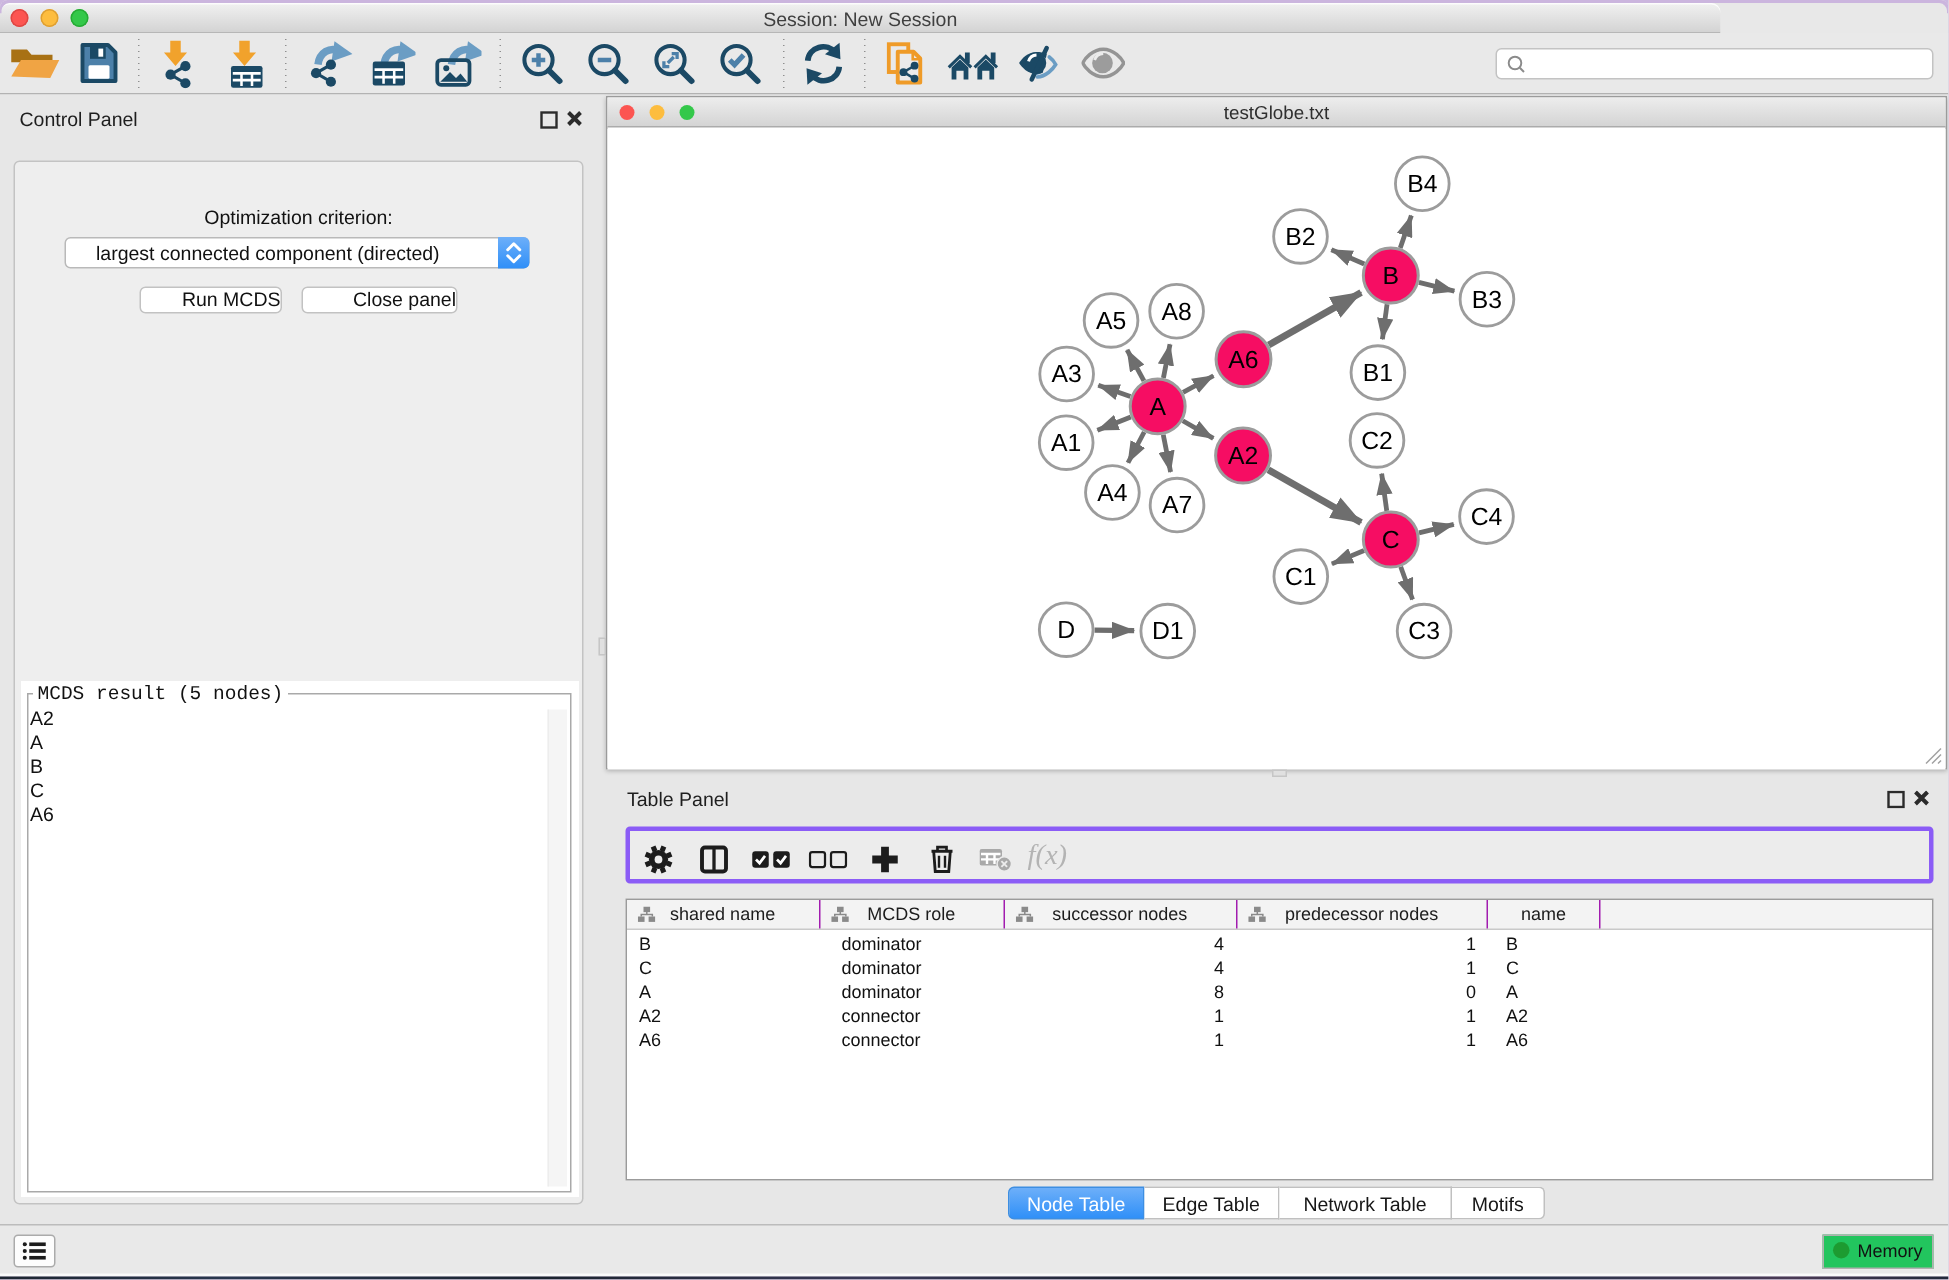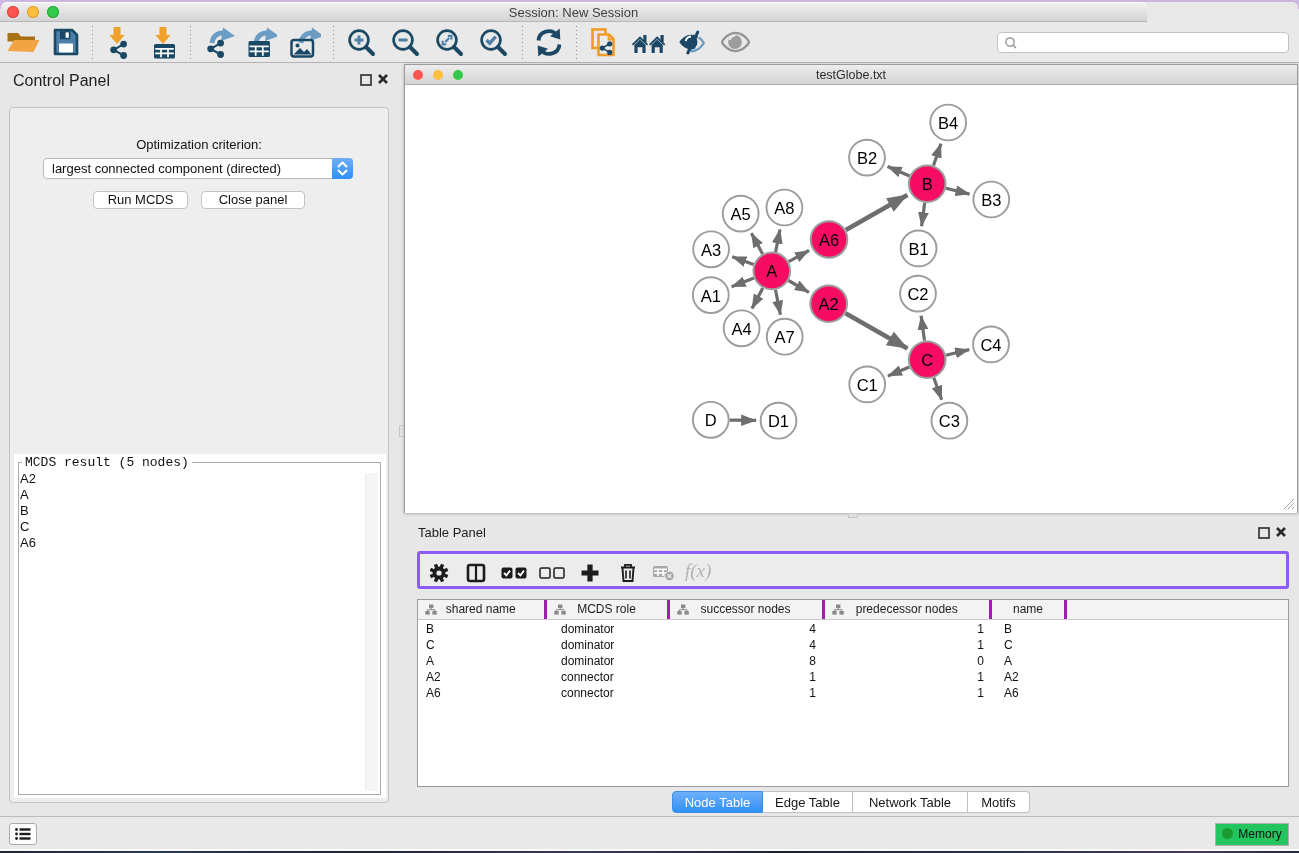--- a/index.html
+++ b/index.html
@@ -10,51 +10,51 @@
 #titlebar { position:absolute; left:0; top:2px; width:1147px; height:20px; background:linear-gradient(#f1f1f1,#d4d4d4); border-bottom:1px solid #b7b7b7; border-radius:6px 6px 0 0; box-shadow:inset 0 1px 0 #fcfcfc; }
 #titlebar .tl { position:absolute; top:4px; width:12px; height:12px; border-radius:50%; }
 #title { position:absolute; top:3px; left:0; width:100%; text-align:center; font-size:13px; color:#3f3f3f; }
 #toolbar { position:absolute; left:0; top:22px; width:1299px; height:41px; background:#e9e9e9; border-bottom:1px solid #b3b3b3; }
 .tsep { position:absolute; top:4px; height:33px; width:1px; background-image:repeating-linear-gradient(#8f8f8f 0 1px, transparent 1px 4px); }
 .ticon { position:absolute; top:5px; }
 #search { position:absolute; left:997px; top:10px; width:292px; height:21px; background:#fff; border:1px solid #c3c3c3; border-radius:4px; }
 #main { position:absolute; left:0; top:63px; width:1299px; height:754px; background:#e7e7e7; }
 
 
-#cp-title { position:absolute; left:13px; top:9px; font-size:16px; color:#1e1e1e; }
+#cp-title { position:absolute; left:13px; top:9px; font-size:13px; color:#1e1e1e; }
 #cp-panel { position:absolute; left:9px; top:44px; width:380px; height:696px; background:#eeeeee; border:1px solid #c3c3c3; border-radius:4px; }
 .tabs { position:absolute; display:flex; height:22px; }
 .tab { height:22px; line-height:21px; font-size:13px; color:#161616; background:#fff; border:1px solid #c0c0c0; border-left:none; text-align:center; }
 .tab.first { border-left:1px solid #c0c0c0; border-radius:4px 0 0 4px; }
 .tab.last { border-radius:0 4px 4px 0; }
 .tab.sel { background:linear-gradient(#6daff9,#3090f8); color:#fff; border-color:#3d8ee2; }
 #cp-tabs { left:78px; top:31px; }
 #opt-label { position:absolute; left:0; top:74px; width:398px; text-align:center; font-size:13px; color:#111; }
-#opt-select { position:absolute; left:43px; top:95px; width:310px; height:21px; background:#fff; border:1px solid #b9b9b9; border-radius:4px; font-size:13px; color:#111; line-height:19px; padding-left:8px; }
+#opt-select { position:absolute; left:43px; top:95px; width:310px; height:21px; background:#fff; border:1px solid #b9b9b9; border-radius:4px; font-size:13px; color:#111; line-height:19px; padding-left:20px; }
 #opt-select .spin { position:absolute; right:-1px; top:-1px; width:21px; height:21px; border-radius:0 4px 4px 0; background:linear-gradient(#6daff9,#2f8ff8); }
-.btn { position:absolute; height:18px; background:#fff; border:1px solid #c2c2c2; border-radius:4px; font-size:13px; color:#111; text-align:center; line-height:16px; }
+.btn { position:absolute; height:18px; background:#fff; border:1px solid #c2c2c2; border-radius:4px; font-size:13px; color:#111; text-align:right; line-height:16px; }
 #mcds-box { position:absolute; left:14px; top:391px; width:372px; height:344px; background:#fff; }
 #mcds-border { position:absolute; left:4px; top:8px; right:5px; bottom:3px; border:1px solid #a9a9a9; }
 #mcds-legend { position:absolute; left:8px; top:1px; background:#fff; padding:0 3px; font-size:13px; color:#111;font-family:Liberation Mono, monospace; }
 #mcds-list { position:absolute; left:6px; top:17px; font-size:13px; line-height:16px; color:#111; }
 #mcds-scroll { position:absolute; right:8px; top:19px; width:13px; height:318px; background:#f5f5f5; border-left:1px solid #ededed; }
 
 
 #netwin { position:absolute; left:404px; top:1px; width:894px; height:449px; background:#fff; border:1px solid #9b9b9b; box-shadow:0 1px 3px rgba(0,0,0,.25); }
 #nw-titlebar { position:absolute; left:0; top:0; width:100%; height:20px; background:linear-gradient(#ededed,#d4d4d4); border-bottom:1px solid #ababab; }
 #nw-titlebar .tl { position:absolute; top:5px; width:10px; height:10px; border-radius:50%; }
 #nw-title { position:absolute; top:3px; width:100%; text-align:center; font-size:12.5px; color:#2e2e2e; }
 #nw-canvas { position:absolute; left:0; top:21px; width:892px; height:427px; background:#fff; overflow:hidden; }
 
 
 #tp-title { position:absolute; left:418px; top:462px; font-size:13px; color:#1e1e1e; }
 #tp-toolbar { position:absolute; left:417px; top:488px; width:872px; height:38px; background:#ececec; border:3px solid #8b5cf6; border-radius:3px; }
 #tbl { position:absolute; left:417px; top:536px; width:872px; height:188px; background:#fff; border:1px solid #9b9b9b; }
 #tbl-head { position:absolute; left:0; top:0; width:870px; height:20px; background:#f3f3f3; border-bottom:1px solid #c9c9c9; font-size:12px; color:#1c1c1c; }
-.th { position:absolute; top:0; height:19px; line-height:19px; text-align:center; border-right:3px solid #a21caf; }
+.th { position:absolute; top:0; height:19px; line-height:19px; text-align:center; border-right:1px solid #a21caf; }
 .td { position:absolute; height:16px; line-height:16px; font-size:12px; color:#111; }
 #tp-tabs { left:672px; top:728px; }
 
 
 #statusbar { position:absolute; left:0; top:816px; width:1299px; height:33px; background:#e9e9e9; border-top:1px solid #bcbcbc; }
 #sb-list { position:absolute; left:9px; top:6px; width:28px; height:22px; background:#fdfdfd; border:1px solid #ababab; border-radius:3px; }
 #sb-mem { position:absolute; right:10px; top:6px; width:74px; height:23px; background:#22c55e; border:1px solid #b0b0b0; font-size:12px; color:#111; line-height:21px; text-align:center; }
 #wline { position:absolute; left:0; top:849px; width:1299px; height:2px; background:#fafafa; }
 #dstrip { position:absolute; left:0; top:851px; width:1299px; height:2px; background:linear-gradient(90deg,#1d2531,#2a3850 12%,#1c2430 28%,#3a3a58 45%,#1a222e 60%,#273349 78%,#4a3a55 92%,#20293a); }
 </style>

